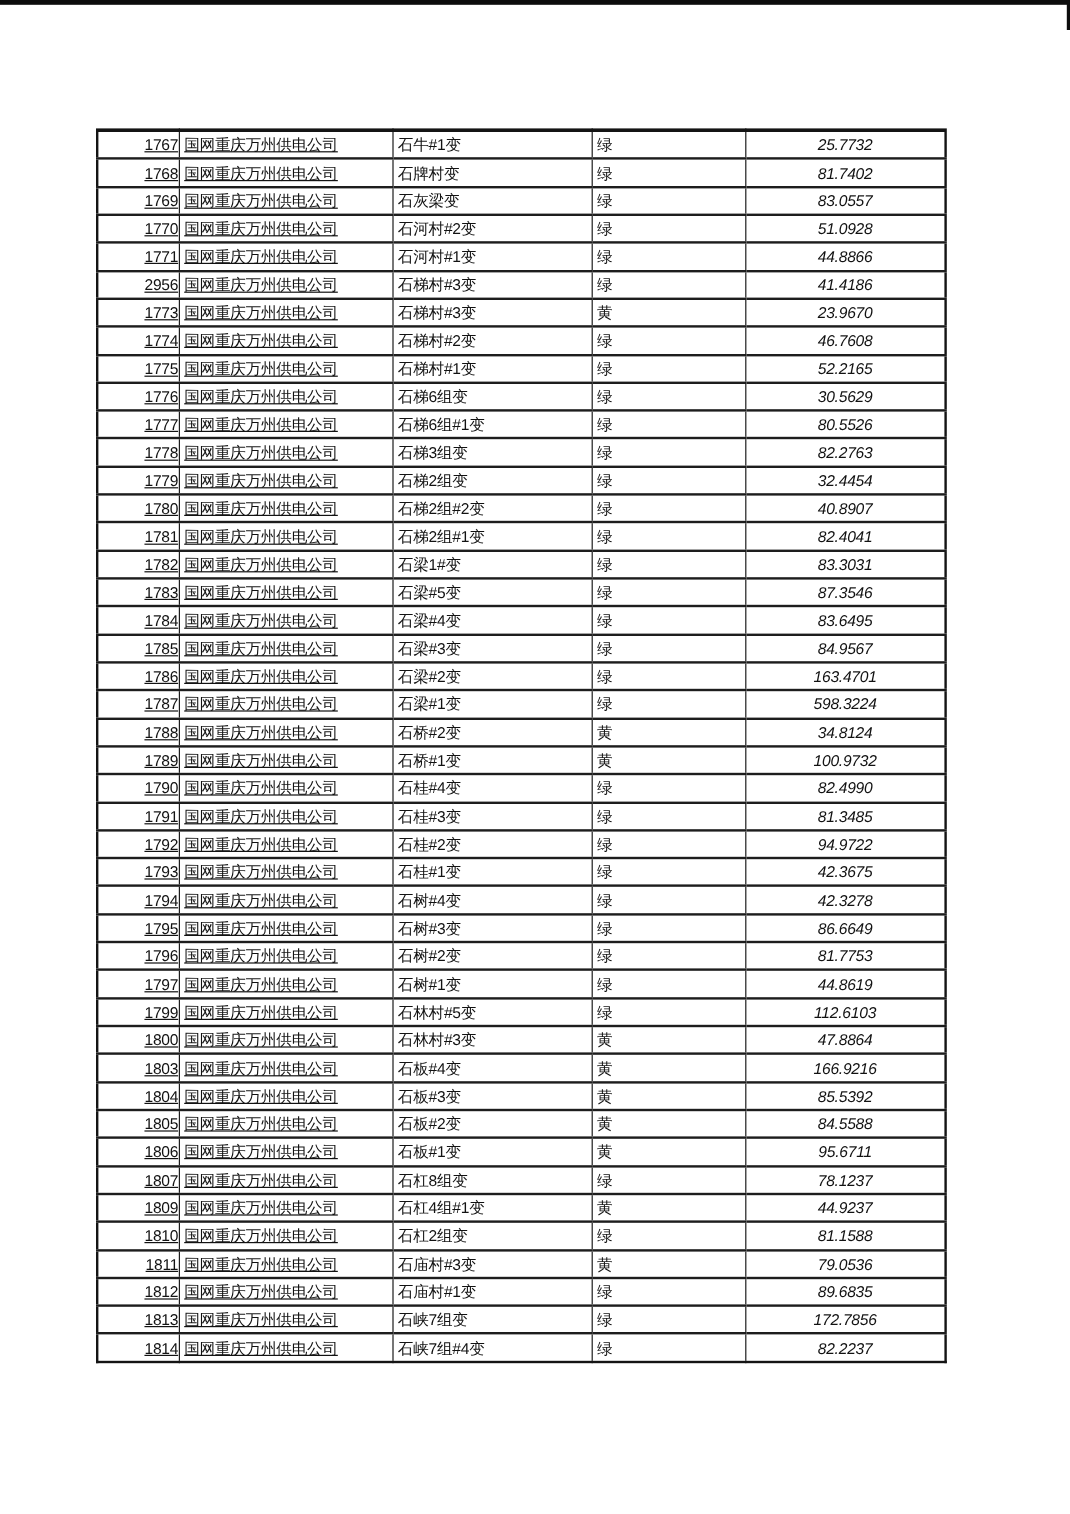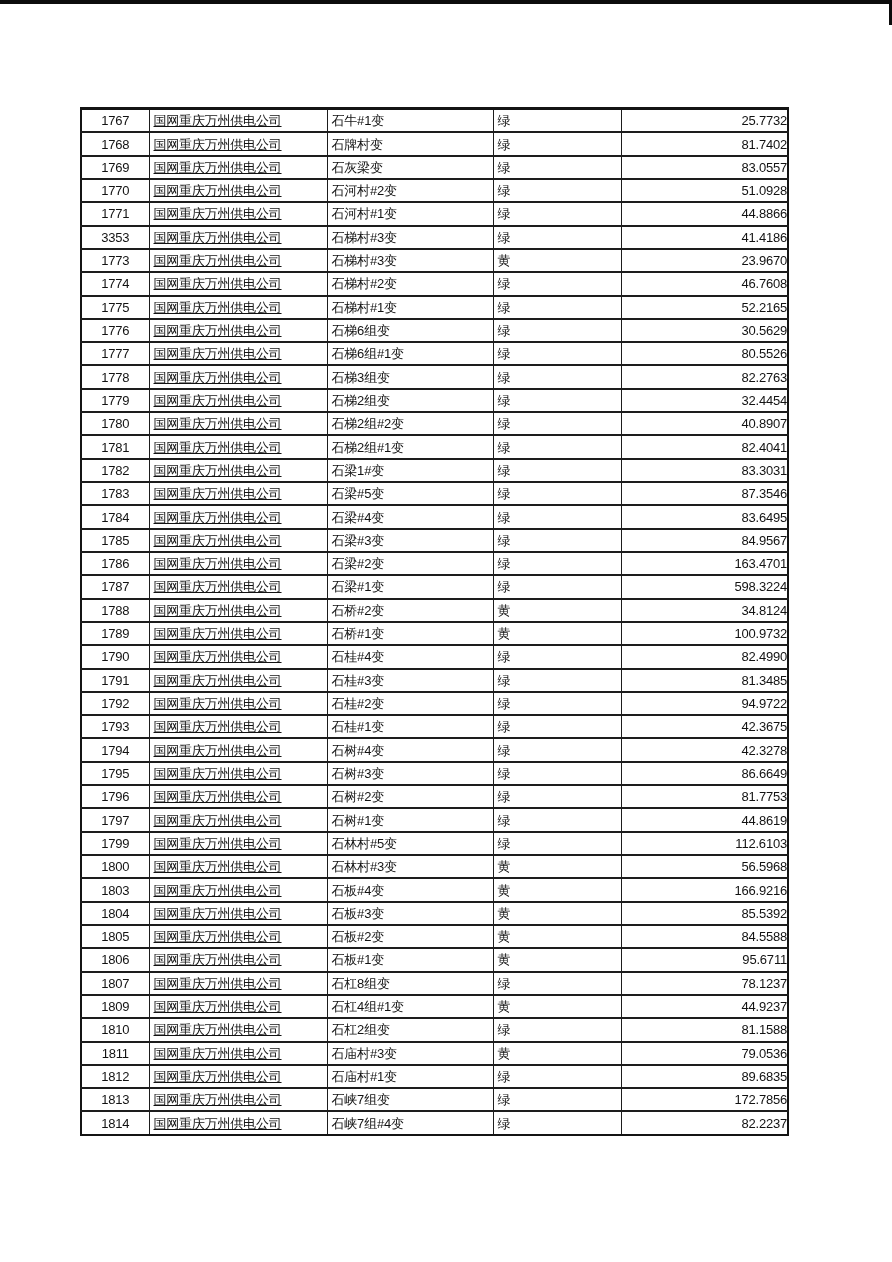--- a/index.html
+++ b/index.html
@@ -35,25 +35,25 @@
     border-top-width: 2px;
     font-size: 13px;
     color: #121212;
     white-space: nowrap;
     overflow: hidden;
     height: 19px;
     line-height: 19px;
     padding: 0 2px 0 4px;
     letter-spacing: -0.2px;
   }
-  table.data td.c0 { text-align: center; padding: 0; }
+  table.data td.c0 { text-align: right; padding: 0; text-decoration: underline; }
   table.data td.c1 { text-align: left; text-decoration: underline; }
   table.data td.c2 { text-align: left; }
   table.data td.c3 { text-align: left; }
-  table.data td.c4 { text-align: right; padding: 0; }
+  table.data td.c4 { text-align: center; padding: 0; font-style: italic; }
 </style>
 </head>
 <body>
 
 <div class="top-bar"></div>
 <div class="edge-mark"></div>
 
 <div class="tbl-wrap">
   <table class="data">
     <colgroup>
@@ -93,21 +93,21 @@
           <td class="c4">51.0928</td>
         </tr>
         <tr>
           <td class="c0">1771</td>
           <td class="c1">国网重庆万州供电公司</td>
           <td class="c2">石河村#1变</td>
           <td class="c3">绿</td>
           <td class="c4">44.8866</td>
         </tr>
         <tr>
-          <td class="c0">3353</td>
+          <td class="c0">2956</td>
           <td class="c1">国网重庆万州供电公司</td>
           <td class="c2">石梯村#3变</td>
           <td class="c3">绿</td>
           <td class="c4">41.4186</td>
         </tr>
         <tr>
           <td class="c0">1773</td>
           <td class="c1">国网重庆万州供电公司</td>
           <td class="c2">石梯村#3变</td>
           <td class="c3">黄</td>
@@ -286,21 +286,21 @@
           <td class="c1">国网重庆万州供电公司</td>
           <td class="c2">石林村#5变</td>
           <td class="c3">绿</td>
           <td class="c4">112.6103</td>
         </tr>
         <tr>
           <td class="c0">1800</td>
           <td class="c1">国网重庆万州供电公司</td>
           <td class="c2">石林村#3变</td>
           <td class="c3">黄</td>
-          <td class="c4">56.5968</td>
+          <td class="c4">47.8864</td>
         </tr>
         <tr>
           <td class="c0">1803</td>
           <td class="c1">国网重庆万州供电公司</td>
           <td class="c2">石板#4变</td>
           <td class="c3">黄</td>
           <td class="c4">166.9216</td>
         </tr>
         <tr>
           <td class="c0">1804</td>

